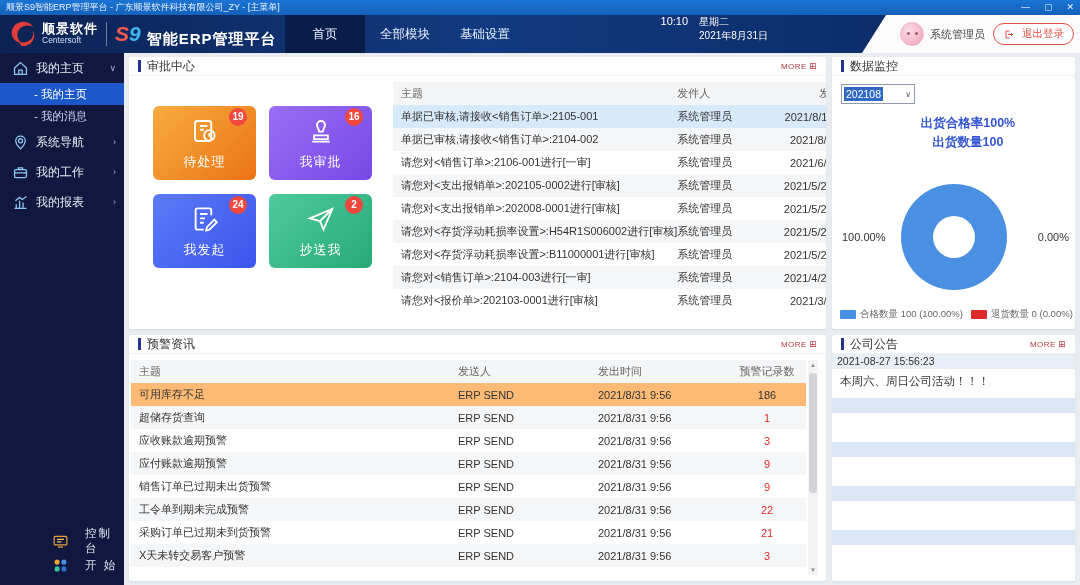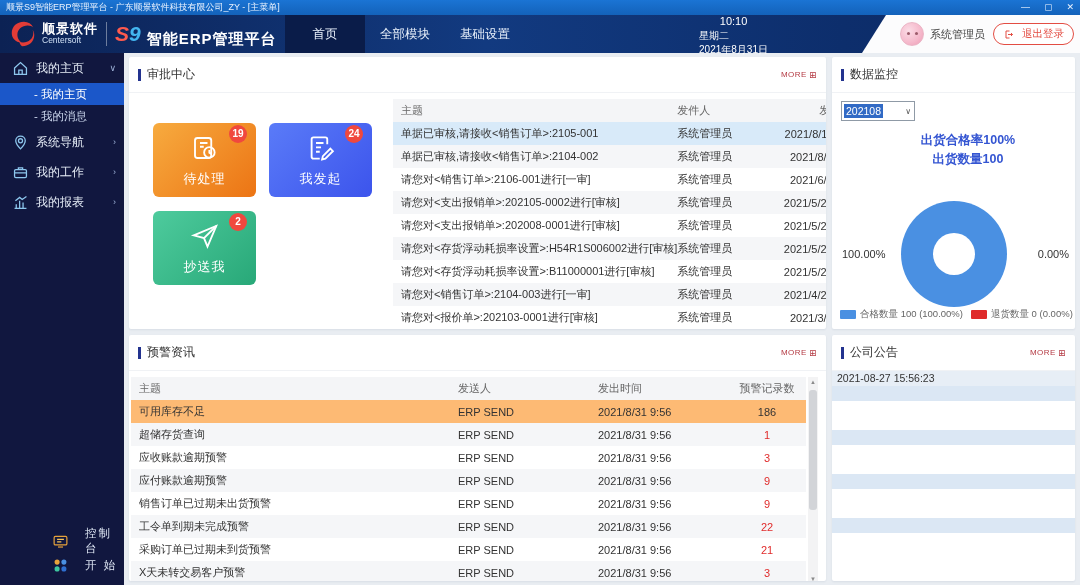--- a/index.html
+++ b/index.html
@@ -22,21 +22,21 @@
   .brand-text { margin-left:4px; line-height:1.05; }
   .brand-name { color:#fff; font-weight:bold; font-size:13px; letter-spacing:1px; }
   .brand-sub { color:#cfe0f5; font-size:8.5px; }
   .brand-divider { width:1px; height:24px; background:rgba(255,255,255,.4); margin:0 8px; }
   .s9 { font-size:21px; font-weight:bold; font-style:italic; }
   .s9 .s { color:#ff5a4e; } .s9 .nine { color:#43b6f0; }
   .product-name { color:#fff; font-size:15px; font-weight:bold; margin-left:6px; letter-spacing:1px;margin-top:12px; }
   .nav-tabs { position:absolute; left:285px; top:0; height:38px; display:flex; }
   .nav-tab { width:80px; text-align:center; line-height:38px; color:#e8f0fb; font-size:12.5px; cursor:pointer; }
   .nav-tab.active { background:#0a1c49; }
-  .clock { position:absolute; right:312px; top:0; height:38px; display:flex; align-items:center; gap:2px; color:#fff;flex-direction:column; }
+  .clock { position:absolute; right:312px; top:0; height:38px; display:flex; align-items:flex-start; gap:11px; color:#fff; }
   .clock-time { font-size:11px; }
   .clock-date { font-size:10px; line-height:1.4; }
   .header-user { position:absolute; right:0; top:0; height:38px; width:218px; background:#fcfcfd;
     clip-path:polygon(24px 0,100% 0,100% 100%,0 100%); display:flex; align-items:center; padding-left:38px; }
   .avatar { width:24px; height:24px; border-radius:50%;
     background:radial-gradient(circle at 35% 35%, #fbdce6 0%, #f5b8cb 60%, #ee9ab4 100%);
     border:1px solid #eab6c6; position:relative; flex-shrink:0; }
   .avatar::after { content:""; position:absolute; left:6px; top:9px; width:3px; height:3px; border-radius:50%;
     background:#9c5b6b; box-shadow:8px 0 0 #9c5b6b; }
   .user-name { font-size:11px; color:#444; margin:0 8px 0 6px; white-space:nowrap; }
@@ -57,21 +57,21 @@
   .side-sub { height:22px; line-height:22px; padding-left:34px; color:#cdd8ee; font-size:11.5px; cursor:pointer; }
   .side-sub.active { background:#1b57c9; color:#fff; }
   .side-footer { position:absolute; bottom:8px; left:0; right:0; }
   .side-footer-row { display:flex; align-items:center; height:24px; padding-left:52px; cursor:pointer; }
   .side-footer-row .fi { width:17px; height:17px; margin-right:16px; flex-shrink:0; }
   .side-footer-row .flabel { color:#dfe7f5; font-size:11.5px; letter-spacing:2px; }
 
   
   .panel { background:#fff; border-radius:2px; box-shadow:0 1px 2px rgba(30,50,90,.08);
     display:flex; flex-direction:column; overflow:hidden; }
-  .panel-header { height:36px; display:flex; align-items:center; padding:0 9px; flex-shrink:0;
+  .panel-header { height:19px; display:flex; align-items:center; padding:0 9px; flex-shrink:0;
     border-bottom:1px solid #f0f2f5; }
   .panel-marker { width:3px; height:12px; background:#23338f; margin-right:6px; }
   .panel-title { font-size:12px; color:#333; }
   .more-btn { margin-left:auto; color:#b43a43; font-size:8px; letter-spacing:.5px; cursor:pointer;
     display:flex; align-items:center; gap:2px; }
   .more-btn .more-ic { font-size:9px; }
 
   
   .approval-content { flex:1; display:flex; }
   .tiles-wrap { width:262px; padding:30px 0 0 24px; flex-shrink:0; }
@@ -274,20 +274,28 @@
               <div class="tile tile-orange">
                 <svg width="30" height="30" viewBox="0 0 24 24" fill="none" stroke="#fff" stroke-width="1.5">
                   <rect x="4" y="4" width="13" height="16" rx="2"></rect>
                     <path d="M8 8h6M8 11h3"></path>
                   <circle cx="15.5" cy="15.5" r="4.2"></circle>
                     <path d="M15.5 13.5v2.2l1.6 1"></path>
                 </svg>
                 <span class="badge">19</span>
                 <span class="tile-label">待处理</span>
               </div>
+              <div class="tile tile-purple">
+                <svg width="30" height="30" viewBox="0 0 24 24" fill="none" stroke="#fff" stroke-width="1.5">
+                  <path d="M12 4a3.2 3.2 0 0 1 3.2 3.2c0 2.2-1.7 3.2-1.7 5.3h-3c0-2.1-1.7-3.1-1.7-5.3A3.2 3.2 0 0 1 12 4z"></path>
+                  <path d="M6.5 15.5h11v3h-11zM5 20.5h14"></path>
+                </svg>
+                <span class="badge">16</span>
+                <span class="tile-label">我审批</span>
+              </div>
               <div class="tile tile-blue">
                 <svg width="30" height="30" viewBox="0 0 24 24" fill="none" stroke="#fff" stroke-width="1.5">
                   <path d="M17 9V5a1.5 1.5 0 0 0-1.5-1.5H6A1.5 1.5 0 0 0 4.5 5v14A1.5 1.5 0 0 0 6 20.5h5"></path>
                   <path d="M8 8h6M8 11.5h4M8 15h3"></path>
                   <path d="M19.5 12.5l2 2-6 6-2.6.6.6-2.6z"></path>
                 </svg>
                 <span class="badge">24</span>
                 <span class="tile-label">我发起</span>
               </div>
               <div class="tile tile-green">
@@ -468,20 +476,21 @@
           <span class="panel-marker"></span>
           <span class="panel-title">公司公告</span>
           <span class="more-btn">
             <span>MORE</span>
             <span class="more-ic">⊞</span>
           </span>
         </div>
         <div class="ann-body">
           <div class="ann-item">
             <div class="ann-date">2021-08-27 15:56:23</div>
+            <div class="ann-text">本周六、周日公司活动！！！</div>
           </div>
           <div class="ann-item empty">
             <div class="ann-date"></div>
             <div class="ann-text"></div>
           </div>
           <div class="ann-item empty">
             <div class="ann-date"></div>
             <div class="ann-text"></div>
           </div>
           <div class="ann-item empty">

